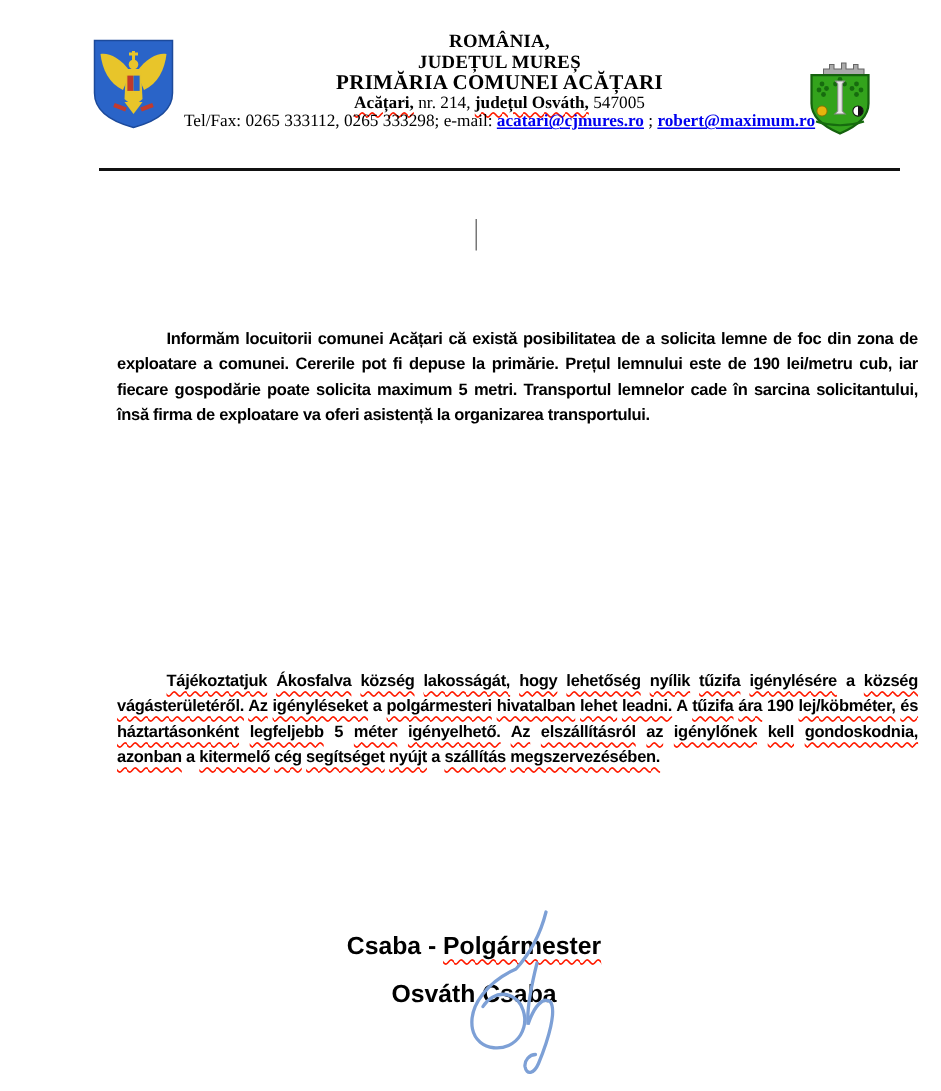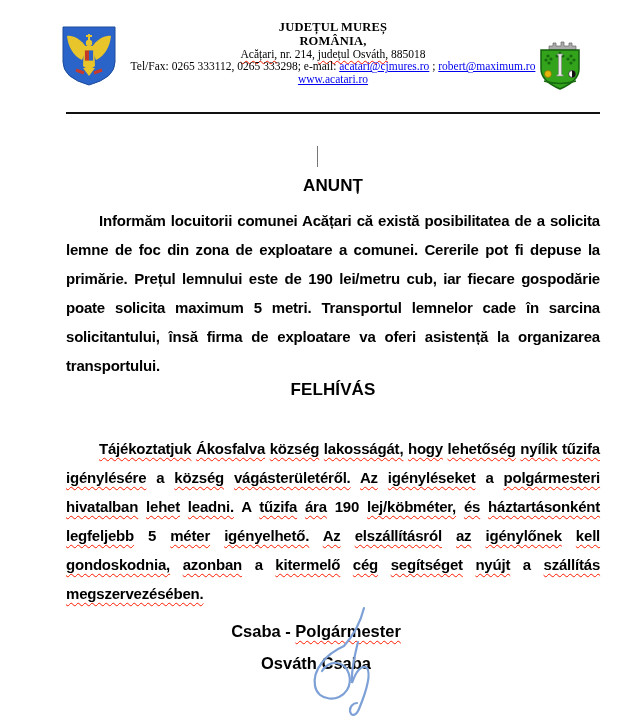--- a/index.html
+++ b/index.html
@@ -8,44 +8,45 @@
     font-family:"Liberation Sans",sans-serif;color:#000;overflow:hidden;
   }
   
   .letterhead{
     position:absolute;left:66px;top:21px;width:534px;text-align:center;
     font-family:"Liberation Serif",serif;
   }
   .lh-big{font-weight:700;font-size:12.5px;line-height:13.5px;letter-spacing:.2px;}
   .lh-big2{font-weight:700;font-size:14px;line-height:15px;letter-spacing:.2px;}
   .lh-small{font-size:11.5px;line-height:12.4px;}
-  .link{color:#0000EE;text-decoration:underline;cursor:pointer;}
+  .link{color:#0000EE;text-decoration:underline;cursor:pointer;font-weight:bold;}
   .emblem-left{position:absolute;left:62px;top:26px;}
   .emblem-right{position:absolute;left:537px;top:39px;}
   .rule{position:absolute;left:66px;top:112px;width:534px;height:2px;background:#111;}
   .caret{position:absolute;left:317px;top:146px;width:1.2px;height:21px;background:#777;}
   
   .doc-title{
     position:absolute;left:66px;width:534px;text-align:center;
     font-weight:700;font-size:17px;letter-spacing:.1px;
   }
   .t-ro{top:176px;}
   .t-hu{top:380px;}
   .para{
-    position:absolute;left:66px;width:534px;margin:0;
-    font-weight:700;font-size:15px;line-height:29px;letter-spacing:-.2px;
+    position:absolute;left:66px;width:534px;margin:12px;
+    font-weight:700;font-size:11px;line-height:17px;letter-spacing:-.2px;
     text-align:justify;text-indent:33px;
   }
   .p-ro{top:206px;}
   .p-hu{top:434px;}
   
   .sq{
     text-decoration-line:underline;text-decoration-style:wavy;
     text-decoration-color:#ff1a00;text-decoration-thickness:1px;
     text-underline-offset:3px;
+    font-weight:bold;
   }
   .lh-small .sq, .sq.sq-serif{text-underline-offset:2px;}
   
   .sig-title{position:absolute;left:66px;top:622px;width:500px;text-align:center;
     font-weight:700;font-size:16.5px;}
   .sig-name{position:absolute;left:66px;top:654px;width:500px;text-align:center;
     font-weight:700;font-size:16.5px;}
   .signature-svg{position:absolute;left:303px;top:604px;}
 </style>
 </head>
@@ -96,35 +97,33 @@
 
     <circle cx="11" cy="35" r="3.4" fill="#e6b40c" stroke="#8a6d00" stroke-width="0.6"></circle>
 
     <circle cx="35" cy="35" r="3.4" fill="#ffffff" stroke="#111" stroke-width="0.7"></circle>
     <path d="M35,31.6 a3.4,3.4 0 0 1 0,6.8 Z" fill="#111"></path>
 
     <path d="M7,42 Q23,47 39,42" stroke="#176b0f" stroke-width="1.4" fill="none"></path>
   </svg>
 
   <div class="letterhead">
+    <div class="lh-big">ROMÂNIA,</div>
     <div class="lh-big">JUDEȚUL MUREȘ</div>
-    <div class="lh-big">ROMÂNIA,</div>
-    <div class="lh-small"><span class="sq sq-serif">Acățari,</span><span> nr. 214, </span><span class="sq sq-serif">județul Osváth,</span><span> 885018</span></div>
+    <div class="lh-big2">PRIMĂRIA COMUNEI ACĂȚARI</div>
+    <div class="lh-small"><span class="sq sq-serif">Acățari,</span><span> nr. 214, </span><span class="sq sq-serif">județul Osváth,</span><span> 547005</span></div>
     <div class="lh-small"><span>Tel/Fax: 0265 333112, 0265 333298; e-mail: </span><a class="link">acatari@cjmures.ro</a><span> ; </span><a class="link">robert@maximum.ro</a></div>
-    <div class="lh-small"><a class="link">www.acatari.ro</a></div>
   </div>
 
   <div class="rule"></div>
 
   <div class="caret"></div>
 
-  <div class="doc-title t-ro">ANUNȚ</div>
   <p class="para p-ro">Informăm locuitorii comunei Acățari că există posibilitatea de a solicita lemne de foc din zona de exploatare a comunei. Cererile pot fi depuse la primărie. Prețul lemnului este de 190 lei/metru cub, iar fiecare gospodărie poate solicita maximum 5 metri. Transportul lemnelor cade în sarcina solicitantului, însă firma de exploatare va oferi asistență la organizarea transportului.</p>
 
-  <div class="doc-title t-hu">FELHÍVÁS</div>
   <p class="para p-hu"><span class="sq">Tájékoztatjuk</span> <span class="sq">Ákosfalva</span> <span class="sq">község</span> <span class="sq">lakosságát,</span> <span class="sq">hogy</span> <span class="sq">lehetőség</span> <span class="sq">nyílik</span> <span class="sq">tűzifa</span> <span class="sq">igénylésére</span> <span>a</span> <span class="sq">község</span> <span class="sq">vágásterületéről.</span> <span class="sq">Az</span> <span class="sq">igényléseket</span> <span>a</span> <span class="sq">polgármesteri</span> <span class="sq">hivatalban</span> <span class="sq">lehet</span> <span class="sq">leadni.</span> <span>A</span> <span class="sq">tűzifa</span> <span class="sq">ára</span> <span>190</span> <span class="sq">lej/köbméter,</span> <span class="sq">és</span> <span class="sq">háztartásonként</span> <span class="sq">legfeljebb</span> <span>5</span> <span class="sq">méter</span> <span class="sq">igényelhető.</span> <span class="sq">Az</span> <span class="sq">elszállításról</span> <span class="sq">az</span> <span class="sq">igénylőnek</span> <span class="sq">kell</span> <span class="sq">gondoskodnia,</span> <span class="sq">azonban</span> <span>a</span> <span class="sq">kitermelő</span> <span class="sq">cég</span> <span class="sq">segítséget</span> <span class="sq">nyújt</span> <span>a</span> <span class="sq">szállítás</span> <span class="sq">megszervezésében.</span></p>
 
   <div class="sig-title"><span>Csaba - </span><span class="sq">Polgármester</span></div>
   <div class="sig-name">Osváth Csaba</div>
 
   <svg class="signature-svg" width="80" height="120" viewBox="0 0 80 120">
     <g fill="none" stroke="#7DA0D6" stroke-width="2.2" stroke-linecap="round">
       <path d="M61 4 C57 20 50 32 41 42 C23 50 9 66 12 82 C15 97 36 99 44 86 C50 76 46 61 34 59 C28 58 22 62 19 67"></path>
       <path d="M55 38 C51 54 48 68 49 79 C53 67 59 60 64 64 C68 70 63 88 56 105 C53 112 48 113 47 107 C46.5 103 50 99 54 99"></path>
     </g>

